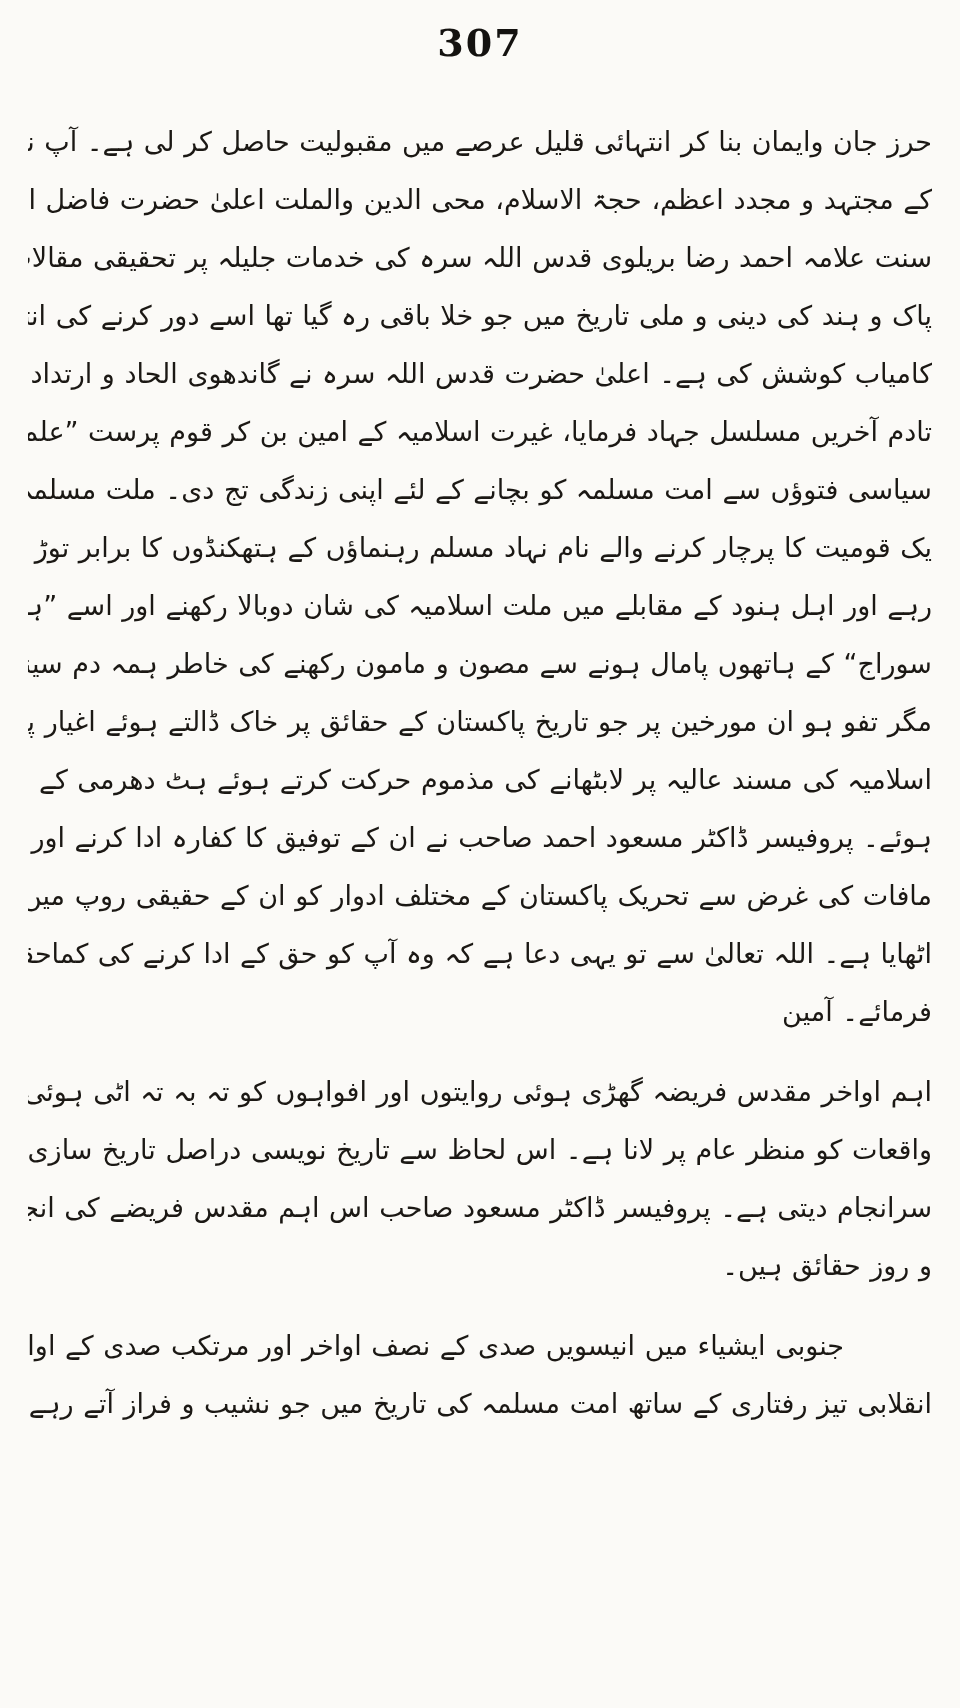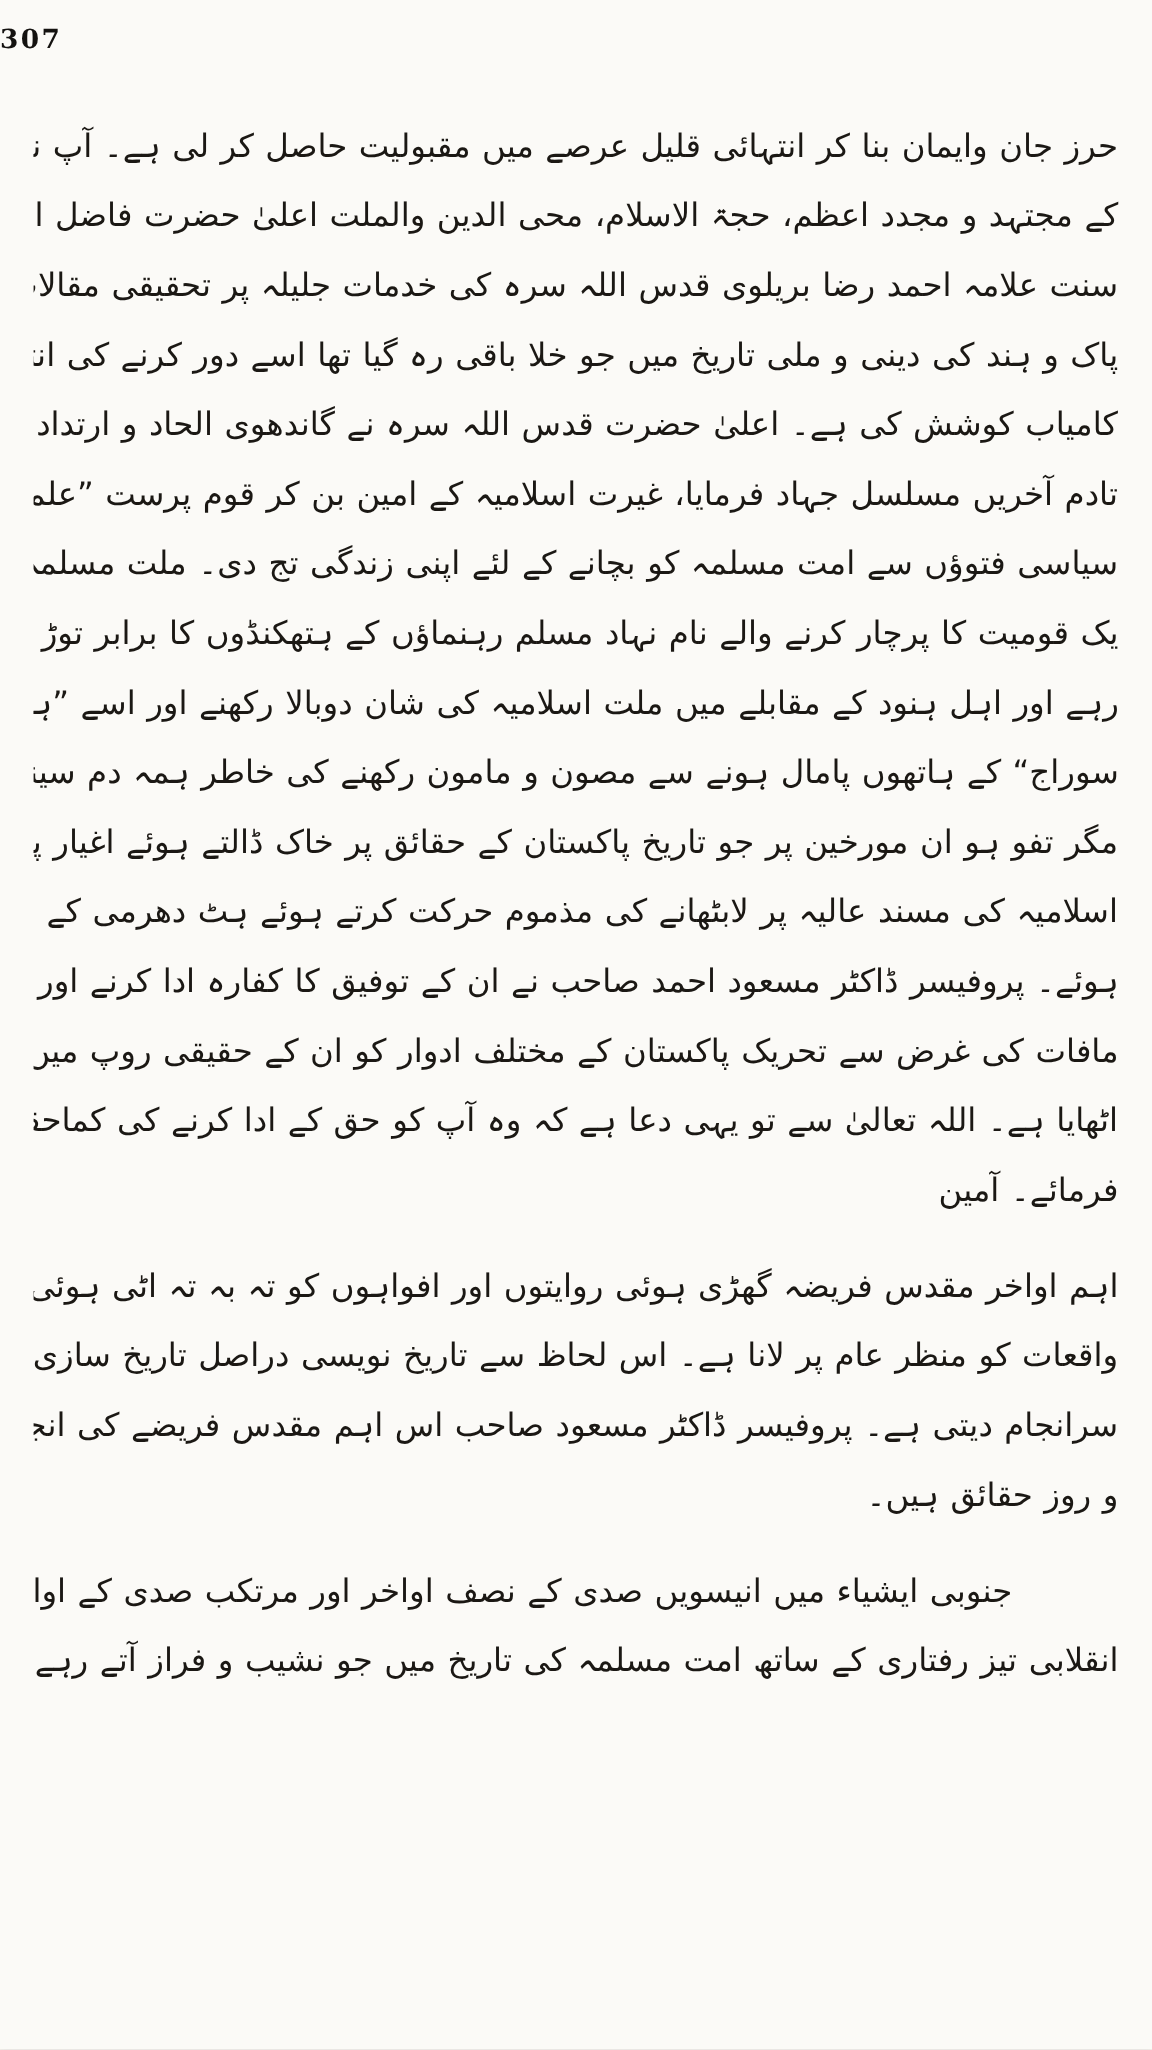--- a/index.html
+++ b/index.html
@@ -13,24 +13,24 @@
     height: 1708px;
     margin: 0 auto;
     background: #fbfaf7;
     color: #181511;
     font-family: "DejaVu Sans", sans-serif;
     box-sizing: border-box;
     overflow: hidden;
     box-shadow: 0 0 6px rgba(0,0,0,0.15);
   }
   .page-number {
-    text-align: left;
+    text-align: center;
     padding-top: 20px;
     font-family: "DejaVu Serif", serif;
-    font-size: 22px;
+    font-size: 38px;
     font-weight: bold;
     letter-spacing: 2px;
     color: #141210;
   }
   .text-block {
     direction: rtl;
     padding: 48px 28px 0 28px;
   }
   .para {
     margin: 0;

